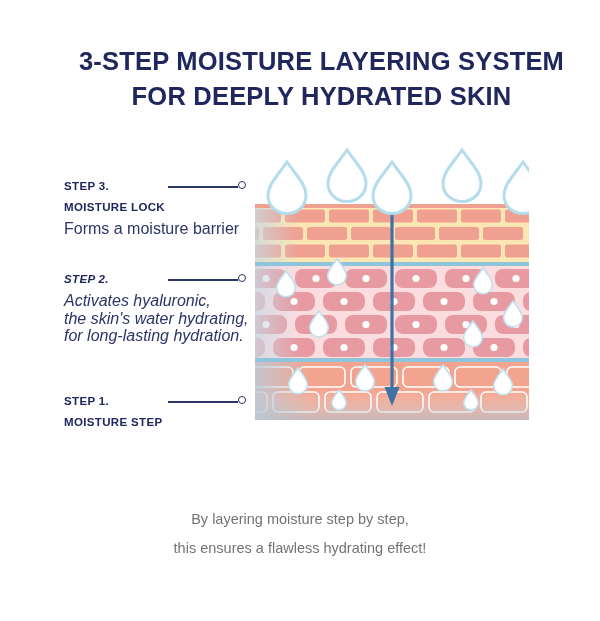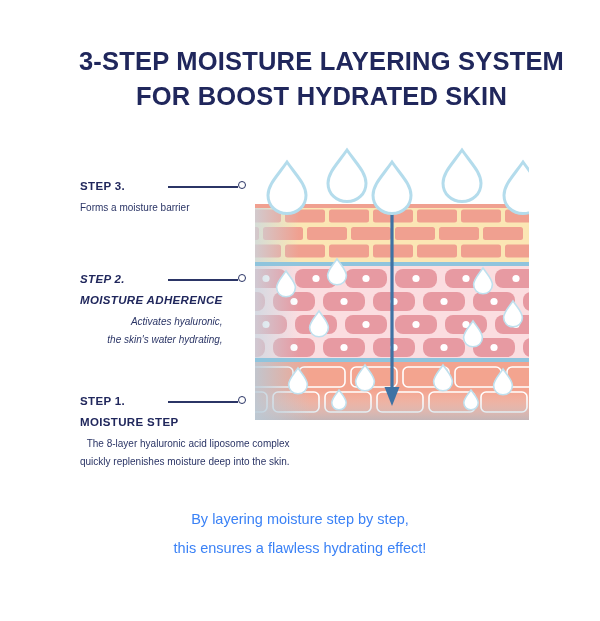--- a/index.html
+++ b/index.html
@@ -31,47 +31,46 @@
     letter-spacing: 0.2px;
     color: #20275c;
     line-height: 35px;
     white-space: nowrap;
     padding-left: 43px;
   }
 
   
   .step-block {
     position: absolute;
-    left: 80px;
+    left: 64px;
   }
   .step-kicker {
     font-size: 11.5px;
     font-weight: 700;
     letter-spacing: 0.35px;
     color: #20275c;
     line-height: 20px;
   }
   .step-heading {
     font-size: 11.5px;
     font-weight: 700;
     letter-spacing: 0.35px;
     color: #20275c;
     line-height: 20px;
     margin-top: 1px;
   }
   .step-body {
     margin-top: 3px;
   }
   .step-body .body-line {
-    font-size: 10px;
+    font-size: 16px;
     font-weight: 400;
     color: #2b3566;
     line-height: 17.5px;
     white-space: nowrap;
-    text-align: right;
   }
 
   #step-3 { top: 176px; }
   #step-2 { top: 269px; font-style: italic; }
   #step-1 { top: 391px; }
 
   
   .leader {
     position: absolute;
     height: 12px;
@@ -115,64 +114,61 @@
   #footer-block {
     position: absolute;
     top: 505px;
     left: 0;
     width: 600px;
     text-align: center;
   }
   #footer-block .footer-line {
     font-size: 14.5px;
     font-weight: 400;
-    color: #3b82f6;
+    color: #737373;
     line-height: 29px;
     white-space: nowrap;
   }
 </style>
 </head>
 <body>
 
 <div id="title-block">
   <div class="title-line">3-STEP MOISTURE LAYERING SYSTEM</div>
-  <div class="title-line">FOR BOOST HYDRATED SKIN</div>
+  <div class="title-line">FOR DEEPLY HYDRATED SKIN</div>
 </div>
 
 <div class="step-block" id="step-3">
   <div class="step-kicker">STEP 3.</div>
+  <div class="step-heading">MOISTURE LOCK</div>
   <div class="step-body">
     <div class="body-line">Forms a moisture barrier</div>
   </div>
 </div>
 <div class="leader" id="leader-3">
   <div class="leader-line"></div>
   <div class="leader-dot"></div>
 </div>
 
 <div class="step-block" id="step-2">
   <div class="step-kicker">STEP 2.</div>
-  <div class="step-heading">MOISTURE ADHERENCE</div>
   <div class="step-body">
     <div class="body-line">Activates hyaluronic,</div>
     <div class="body-line">the skin's water hydrating,</div>
+    <div class="body-line">for long-lasting hydration.</div>
   </div>
 </div>
 <div class="leader" id="leader-2">
   <div class="leader-line"></div>
   <div class="leader-dot"></div>
 </div>
 
 <div class="step-block" id="step-1">
   <div class="step-kicker">STEP 1.</div>
   <div class="step-heading">MOISTURE STEP</div>
-  <div class="step-body">
-    <div class="body-line">The 8-layer hyaluronic acid liposome complex</div>
-    <div class="body-line">quickly replenishes moisture deep into the skin.</div>
-  </div>
 </div>
 <div class="leader" id="leader-1">
   <div class="leader-line"></div>
   <div class="leader-dot"></div>
 </div>
 
 <div id="skin-diagram">
 <svg width="274" height="290" viewBox="0 0 274 290" xmlns="http://www.w3.org/2000/svg">
   <defs>
     <clipPath id="clipTop">

